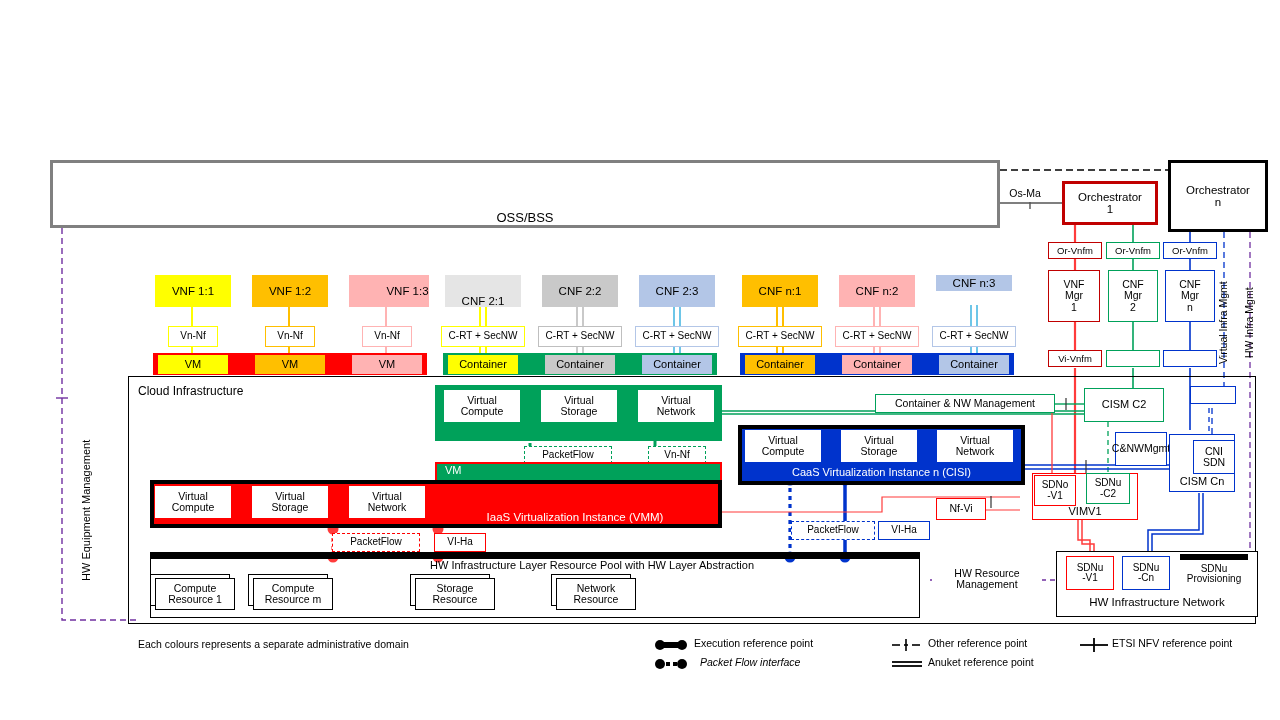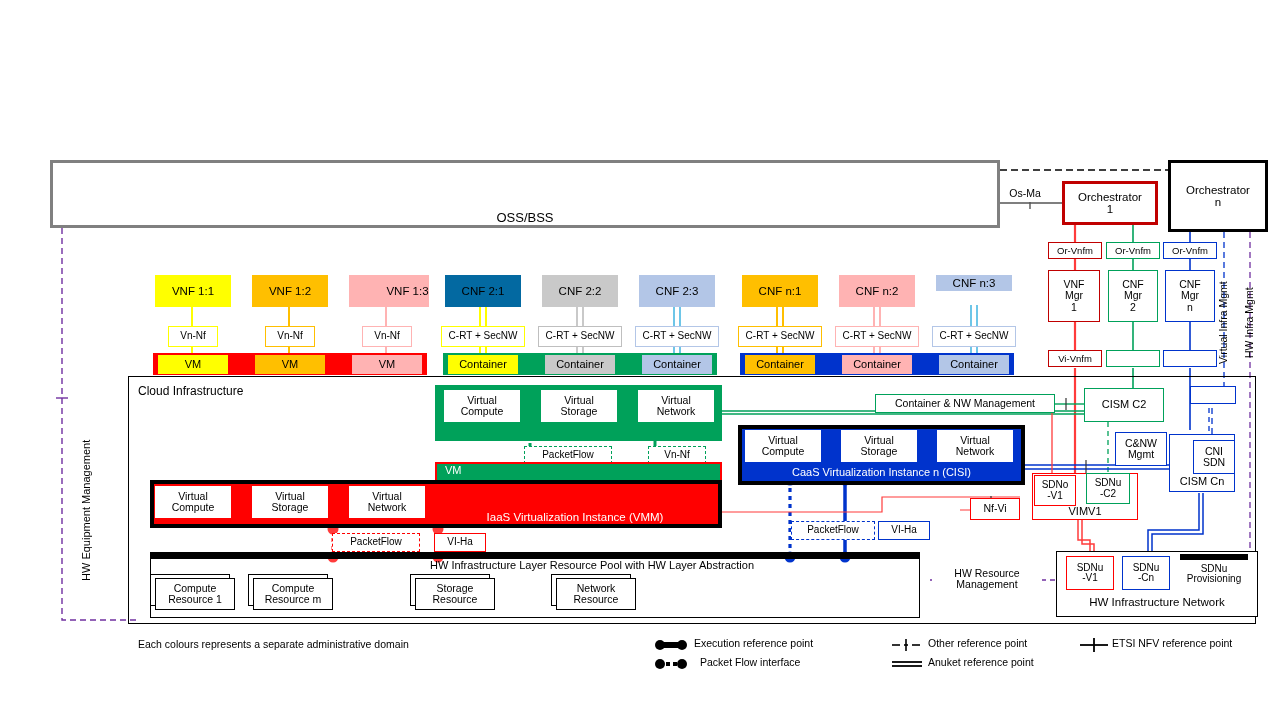--- a/index.html
+++ b/index.html
@@ -179,21 +179,21 @@
 <div class="abs ctr fnbox" style="left:349px;top:275px;width:80px;height:32px;background:#FFB3B3;padding-left:37px;">
   <span>VNF 1:3</span>
   </div>
 <div class="abs ctr" style="left:362px;top:326px;width:50px;height:21px;border:1px solid #FFB3B3;background:#fff;font-size:10px;">
   <span>Vn-Nf</span>
   </div>
 <div class="abs ctr" style="left:352px;top:355px;width:70px;height:19px;background:#FFB3B3;font-size:11px;">
   <span>VM</span>
   </div>
 
-<div class="abs ctr fnbox" style="left:445px;top:275px;width:76px;height:32px;background:#0369a1;">
+<div class="abs ctr fnbox" style="left:445px;top:275px;width:76px;height:32px;background:#e5e5e5;align-items:flex-end;">
   <span>CNF 2:1</span>
   </div>
 <div class="abs ctr" style="left:441px;top:326px;width:84px;height:21px;border:1px solid #FFFF00;background:#fff;font-size:10px;">
   <span>C-RT + SecNW</span>
   </div>
 <div class="abs ctr" style="left:448px;top:355px;width:70px;height:19px;background:#FFFF00;font-size:11px;">
   <span>Container</span>
   </div>
 
 <div class="abs ctr fnbox" style="left:542px;top:275px;width:76px;height:32px;background:#C9C9C9;">
@@ -389,35 +389,35 @@
   </div>
 
 <div class="abs ctr" style="left:875px;top:394px;width:180px;height:19px;border:1.2px solid #00A15A;background:#fff;font-size:10.5px;">
   <span>Container &amp; NW Management</span>
   </div>
 
 <div class="abs ctr" style="left:1084px;top:388px;width:80px;height:34px;border:1.2px solid #00A15A;background:#fff;font-size:11px;">
   <span>CISM C2</span>
   </div>
 
-<div class="abs ctr" style="left:1115px;top:432px;width:52px;height:34px;border:1.2px solid #0033CC;background:#fff;font-size:10.5px;flex-direction:column;">
+<div class="abs ctr" style="left:1115px;top:432px;width:52px;height:34px;border:1.2px solid #0033CC;background:#fff;font-size:10.5px;flex-direction:row;">
   <span>C&amp;NW</span>
     <span>Mgmt</span>
   </div>
 
 <div class="abs ctr" style="left:1169px;top:434px;width:66px;height:58px;border:1.2px solid #0033CC;background:#fff;font-size:11px;align-items:flex-end;padding-bottom:3px;">
   <span>CISM Cn</span>
   </div>
 <div class="abs ctr" style="left:1193px;top:440px;width:42px;height:34px;border:1.2px solid #0033CC;background:#fff;font-size:10.5px;flex-direction:column;">
   <span>CNI</span>
     <span>SDN</span>
   </div>
 <div class="abs" style="left:1190px;top:386px;width:46px;height:18px;border:1.2px solid #0033CC;background:#fff;"></div>
 
-<div class="abs ctr" style="left:970px;top:498px;width:50px;height:22px;border:1.2px solid #FF0000;background:#fff;font-size:10.5px;">
+<div class="abs ctr" style="left:936px;top:498px;width:50px;height:22px;border:1.2px solid #FF0000;background:#fff;font-size:10.5px;">
   <span>Nf-Vi</span>
   </div>
 
 <div class="abs" style="left:1032px;top:473px;width:106px;height:47px;border:1.2px solid #FF0000;background:#fff;"></div>
 <div class="abs ctr" style="left:1034px;top:475px;width:42px;height:31px;border:1.2px solid #FF0000;background:#fff;font-size:10px;flex-direction:column;">
   <span>SDNo</span>
     <span>-V1</span>
   </div>
 <div class="abs ctr" style="left:1086px;top:473px;width:44px;height:31px;border:1.2px solid #00A15A;background:#fff;font-size:10px;flex-direction:column;">
   <span>SDNu</span>
@@ -471,20 +471,20 @@
 
   <line x1="242" y1="28" x2="272" y2="28" stroke="#000" stroke-width="1.8"></line>
   <line x1="242" y1="32" x2="272" y2="32" stroke="#000" stroke-width="1.8"></line>
 
   <line x1="430" y1="11" x2="458" y2="11" stroke="#000" stroke-width="1.8"></line>
   <line x1="444" y1="4" x2="444" y2="18" stroke="#000" stroke-width="1.8"></line>
 </svg>
 
 <div class="abs" style="left:694px;top:637px;font-size:10.5px;">
   <span>Execution reference point</span></div>
-<div class="abs" style="left:700px;top:656px;font-size:10.5px;">
+<div class="abs" style="left:700px;top:656px;font-size:10.5px;font-style:italic;">
   <span>Packet Flow interface</span></div>
 <div class="abs" style="left:928px;top:637px;font-size:10.5px;">
   <span>Other reference point</span></div>
 <div class="abs" style="left:928px;top:656px;font-size:10.5px;">
   <span>Anuket reference point</span></div>
 <div class="abs" style="left:1112px;top:637px;font-size:10.5px;">
   <span>ETSI NFV reference point</span></div>
 
 </body></html>

